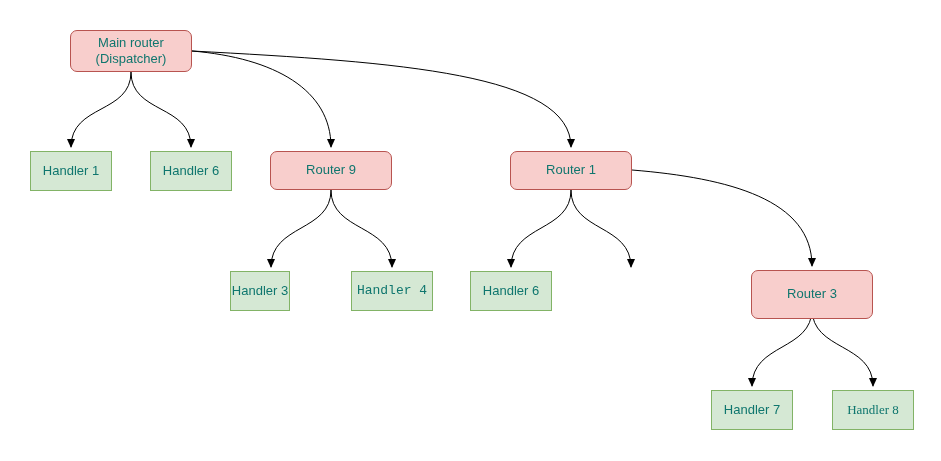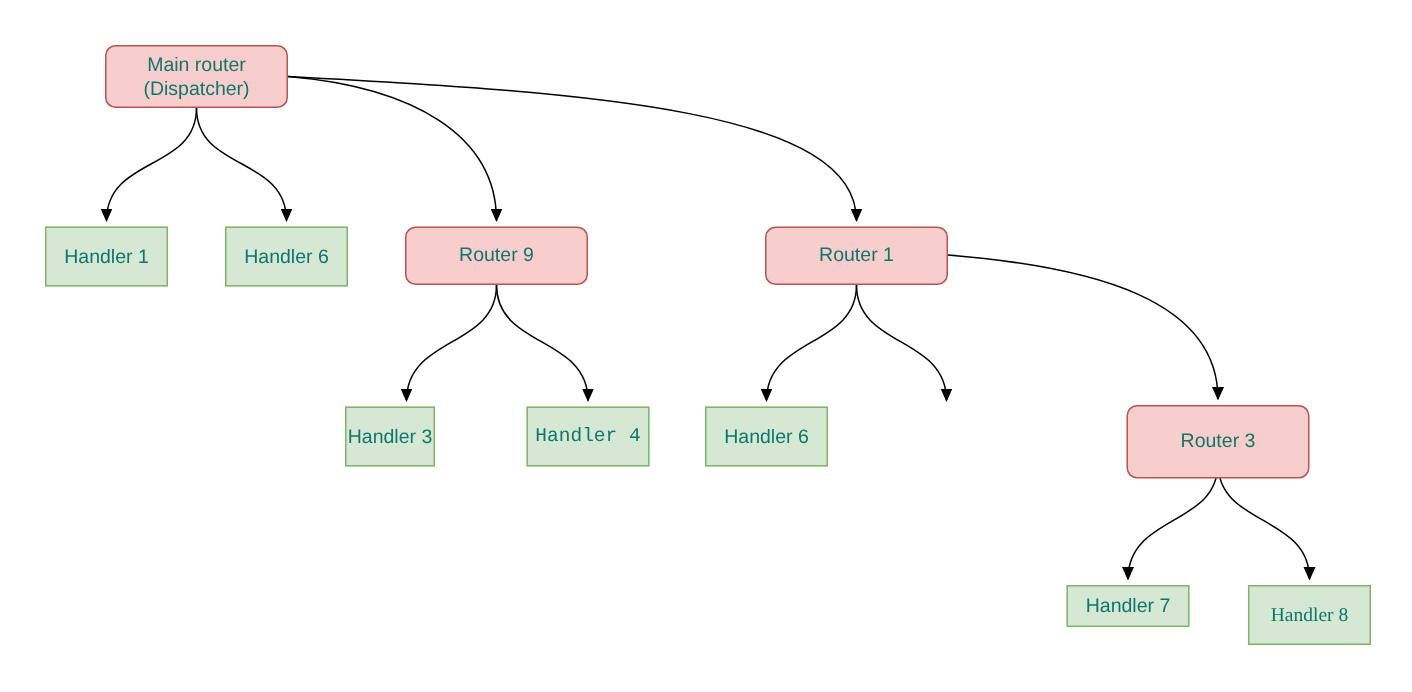--- a/index.html
+++ b/index.html
@@ -98,17 +98,17 @@
 
   <div class="node handler" style="left:230px; top:271px; width:60px;  height:40px;">Handler 3</div>
 
   <div class="node handler" style="left:351px; top:271px; width:82px;  height:40px;font-family:Liberation Mono, monospace;">Handler 4</div>
 
   <div class="node handler" style="left:470px; top:271px; width:82px;  height:40px;">Handler 6</div>
 
 
   <div class="node router" style="left:751px; top:270px; width:122px; height:49px;">Router 3</div>
 
-  <div class="node handler" style="left:711px; top:390px; width:82px;  height:28px;">Handler 7</div>
+  <div class="node handler" style="left:711px; top:390px; width:82px;  height:40px;">Handler 7</div>
 
   <div class="node handler" style="left:832px; top:390px; width:82px;  height:40px;font-family:Liberation Serif, serif;">Handler 8</div>
 
 </div>
 
 </body></html>

